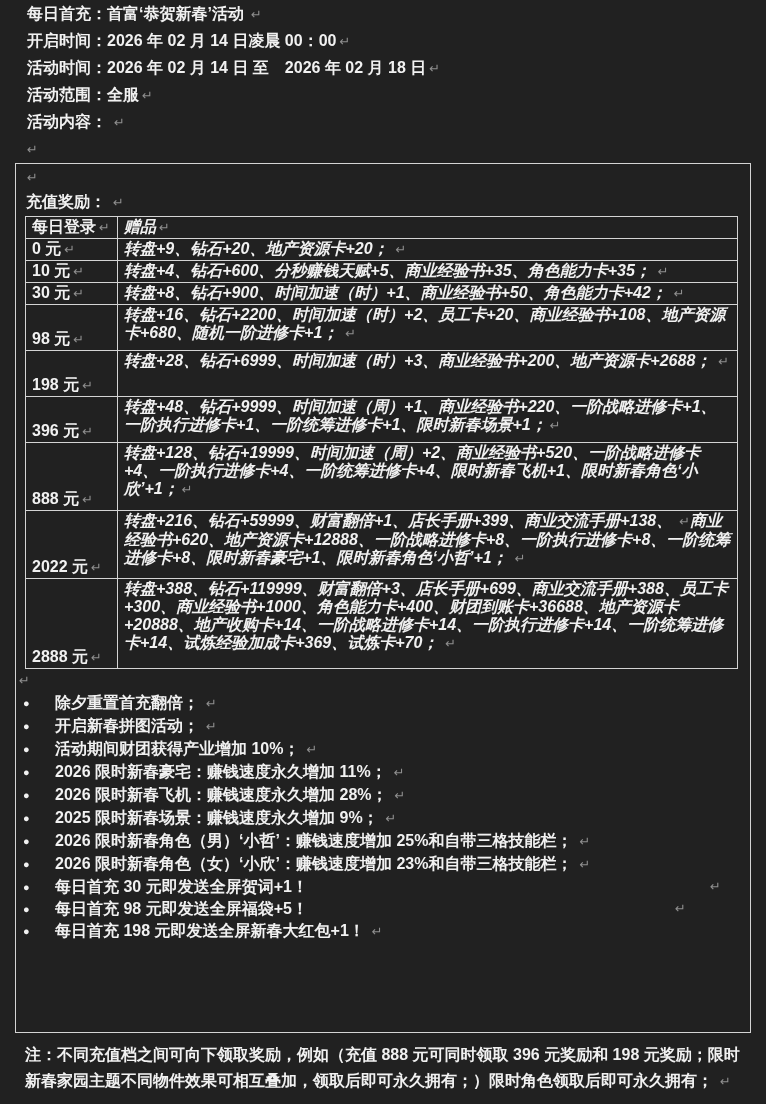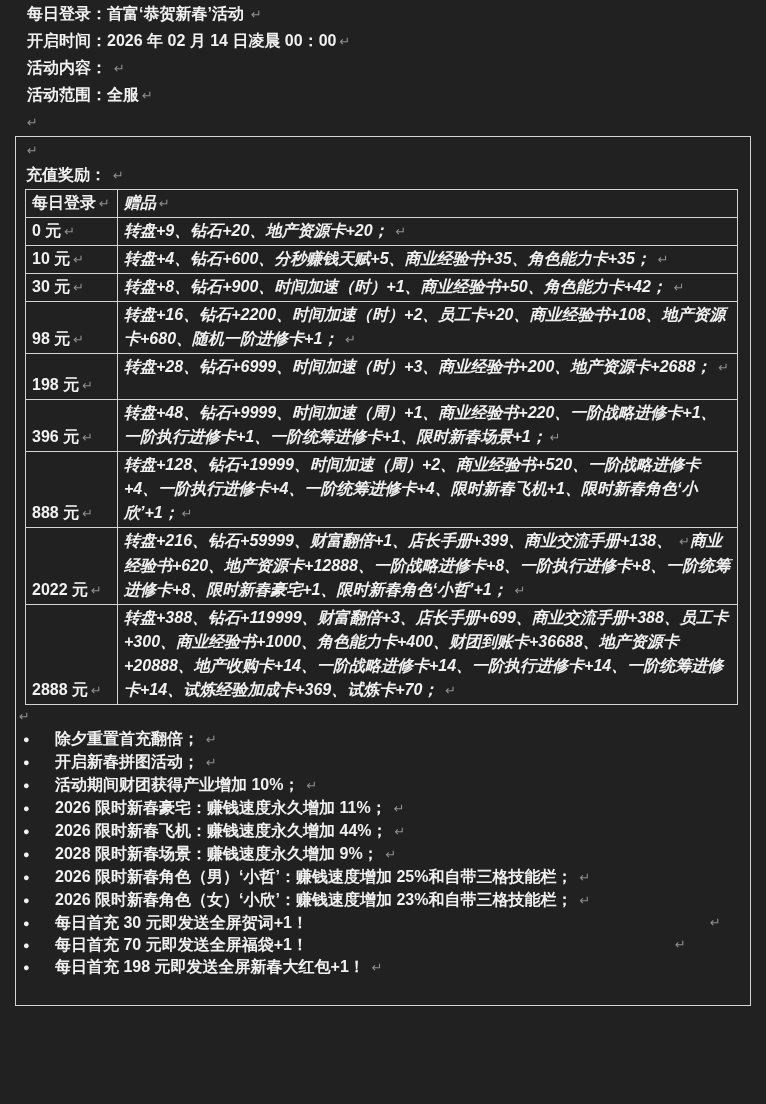--- a/index.html
+++ b/index.html
@@ -30,21 +30,21 @@
   .pline{line-height:22px;padding-left:11px;}
   .pline--edge{padding-left:3px;}
   .rw-title{line-height:26px;padding-left:10px;white-space:pre;}
   
   table.rewards{
     border-collapse:collapse;table-layout:fixed;
     margin-left:9px;width:712px;
   }
   table.rewards td{
     border:1px solid var(--border);
-    line-height:24px;
+    line-height:18px;
     padding:1px 6px 1px 6px;
   }
   td.lbl{width:92px;vertical-align:bottom;white-space:pre;}
   td.txt{width:620px;vertical-align:top;padding-left:8px;font-style:italic;}
   tr.h2 td{height:46px;}
   tr.h3 td{height:68px;}
   tr.h4 td{height:90px;}
   
   ul.bullets{list-style:none;margin:0;padding:0;}
   ul.bullets li{
@@ -61,24 +61,25 @@
     margin:9px 0 0 25px;width:718px;
     line-height:26px;
   }
 </style>
 </head>
 <body>
 
 <div>
 
   <div class="head">
-    <div class="hline"><span>每日登录：首富‘恭贺新春’活动</span><span class="mark">↵</span></div>
+    <div class="hline"><span>每日首充：首富‘恭贺新春’活动</span><span class="mark">↵</span></div>
     <div class="hline"><span>开启时间：2026 年 02 月 14 日凌晨 00：00</span><span class="mark mark--tight">↵</span></div>
+    <div class="hline"><span>活动时间：2026 年 02 月 14 日 至　2026 年 02 月 18 日</span><span class="mark mark--tight">↵</span></div>
+    <div class="hline"><span>活动范围：全服</span><span class="mark mark--tight">↵</span></div>
     <div class="hline"><span>活动内容：</span><span class="mark">↵</span></div>
-    <div class="hline"><span>活动范围：全服</span><span class="mark mark--tight">↵</span></div>
     <div class="hline"><span class="mark" style="margin-left:0;">↵</span></div>
   </div>
 
   <div class="big-box">
 
     <div class="pline"><span class="mark" style="margin-left:0;">↵</span></div>
 
     <div class="rw-title"><span>充值奖励：</span><span class="mark">↵</span></div>
 
     <table class="rewards">
@@ -126,25 +127,26 @@
       </tbody>
     </table>
 
     <div class="pline pline--edge"><span class="mark" style="margin-left:0;">↵</span></div>
 
     <ul class="bullets">
       <li><span class="dot">●</span><span>除夕重置首充翻倍；</span><span class="mark">↵</span></li>
       <li><span class="dot">●</span><span>开启新春拼图活动；</span><span class="mark">↵</span></li>
       <li><span class="dot">●</span><span>活动期间财团获得产业增加 10%；</span><span class="mark">↵</span></li>
       <li><span class="dot">●</span><span>2026 限时新春豪宅：赚钱速度永久增加 11%；</span><span class="mark">↵</span></li>
-      <li><span class="dot">●</span><span>2026 限时新春飞机：赚钱速度永久增加 44%；</span><span class="mark">↵</span></li>
-      <li><span class="dot">●</span><span>2028 限时新春场景：赚钱速度永久增加 9%；</span><span class="mark">↵</span></li>
+      <li><span class="dot">●</span><span>2026 限时新春飞机：赚钱速度永久增加 28%；</span><span class="mark">↵</span></li>
+      <li><span class="dot">●</span><span>2025 限时新春场景：赚钱速度永久增加 9%；</span><span class="mark">↵</span></li>
       <li><span class="dot">●</span><span>2026 限时新春角色（男）‘小哲’：赚钱速度增加 25%和自带三格技能栏；</span><span class="mark">↵</span></li>
       <li><span class="dot">●</span><span>2026 限时新春角色（女）‘小欣’：赚钱速度增加 23%和自带三格技能栏；</span><span class="mark">↵</span></li>
       <li><span class="dot">●</span><span>每日首充 30 元即发送全屏贺词+1！</span><span class="mark mark--abs-a">↵</span></li>
-      <li><span class="dot">●</span><span>每日首充 70 元即发送全屏福袋+1！</span><span class="mark mark--abs-b">↵</span></li>
+      <li><span class="dot">●</span><span>每日首充 98 元即发送全屏福袋+5！</span><span class="mark mark--abs-b">↵</span></li>
       <li><span class="dot">●</span><span>每日首充 198 元即发送全屏新春大红包+1！</span><span class="mark">↵</span></li>
     </ul>
 
   </div>
 
+  <div class="note"><span>注：不同充值档之间可向下领取奖励，例如（充值 888 元可同时领取 396 元奖励和 198 元奖励；限时新春家园主题不同物件效果可相互叠加，领取后即可永久拥有；）限时角色领取后即可永久拥有；</span><span class="mark">↵</span></div>
 
 </div>
 
 </body></html>

